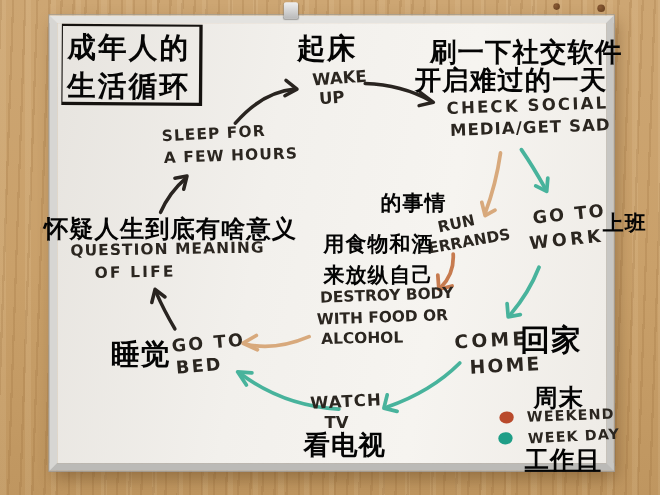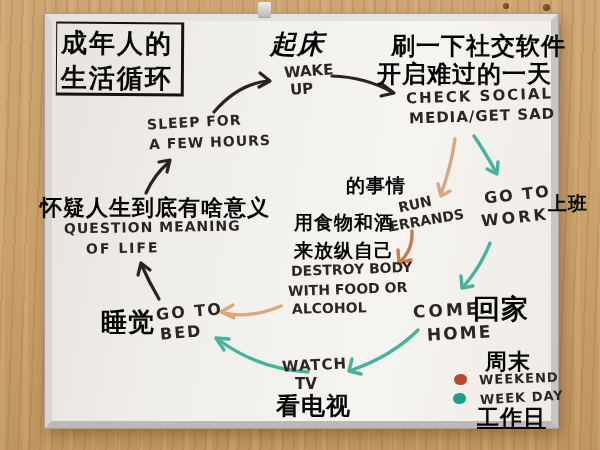--- a/index.html
+++ b/index.html
@@ -84,25 +84,25 @@
         <path d="M229,339 L216,338 L224,350"></path>
       </g>
     </g>
   </svg>
 
   <div class="abs titlebox">
     <div class="tline">成年人的</div>
     <div class="tline">生活循环</div>
   </div>
 
-  <div class="abs zh" style="left:270px;top:30px;font-size:26px;font-style:italic;">起床</div>
+  <div class="abs zh" style="left:270px;top:30px;font-size:26px;">起床</div>
   <div class="abs hw" style="left:284px;top:62px;font-size:15px;transform:rotate(-4deg);">WAKE</div>
   <div class="abs hw" style="left:290px;top:80px;font-size:15px;transform:rotate(-4deg);">UP</div>
 
-  <div class="abs zh" style="left:391px;top:35px;font-size:24px;font-family:Liberation Mono, monospace;">刷一下社交软件</div>
+  <div class="abs zh" style="left:391px;top:35px;font-size:24px;">刷一下社交软件</div>
   <div class="abs zh" style="left:377px;top:61px;font-size:24px;">开启难过的一天</div>
   <div class="abs hw" style="left:406px;top:87px;font-size:15px;letter-spacing:2px;transform:rotate(-2deg);">CHECK SOCIAL</div>
   <div class="abs hw" style="left:409px;top:107px;font-size:15px;letter-spacing:1px;transform:rotate(-2deg);">MEDIA/GET SAD</div>
 
   <div class="abs zh" style="left:346px;top:176px;font-size:19px;">的事情</div>
   <div class="abs hw" style="left:398px;top:196px;font-size:14px;transform:rotate(-12deg);">RUN</div>
   <div class="abs hw" style="left:389px;top:212px;font-size:14px;transform:rotate(-10deg);">ERRANDS</div>
 
   <div class="abs hw" style="left:484px;top:185px;font-size:16px;letter-spacing:2px;transform:rotate(-6deg);">GO TO</div>
   <div class="abs hw" style="left:481px;top:208px;font-size:16px;letter-spacing:3px;transform:rotate(-6deg);">WORK</div>

